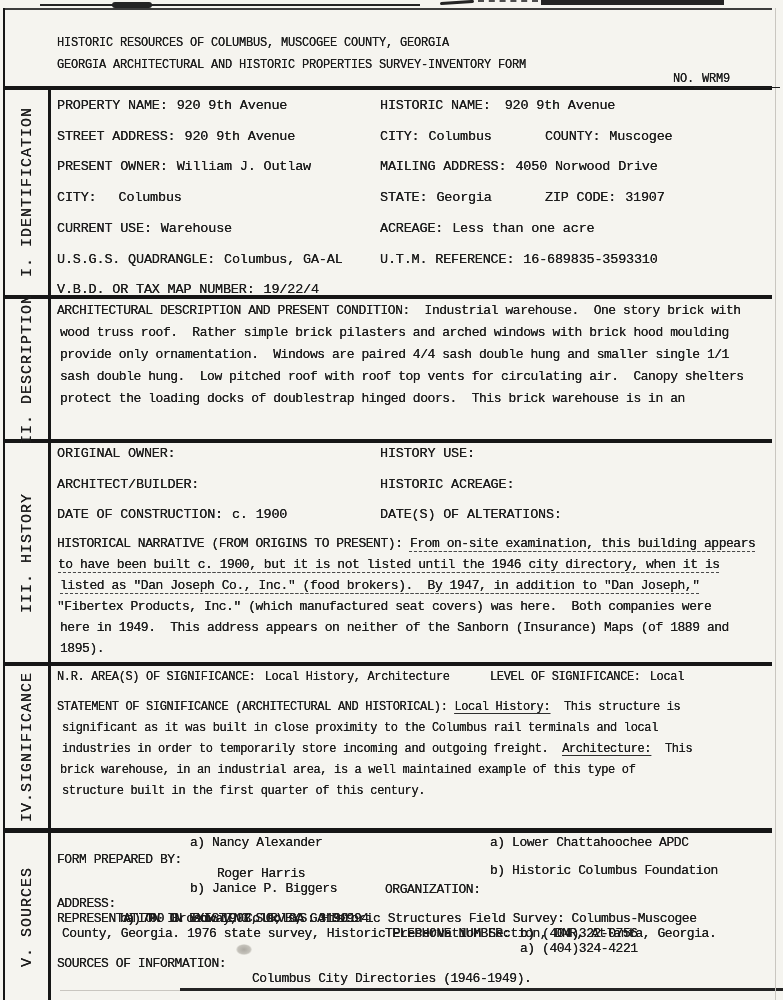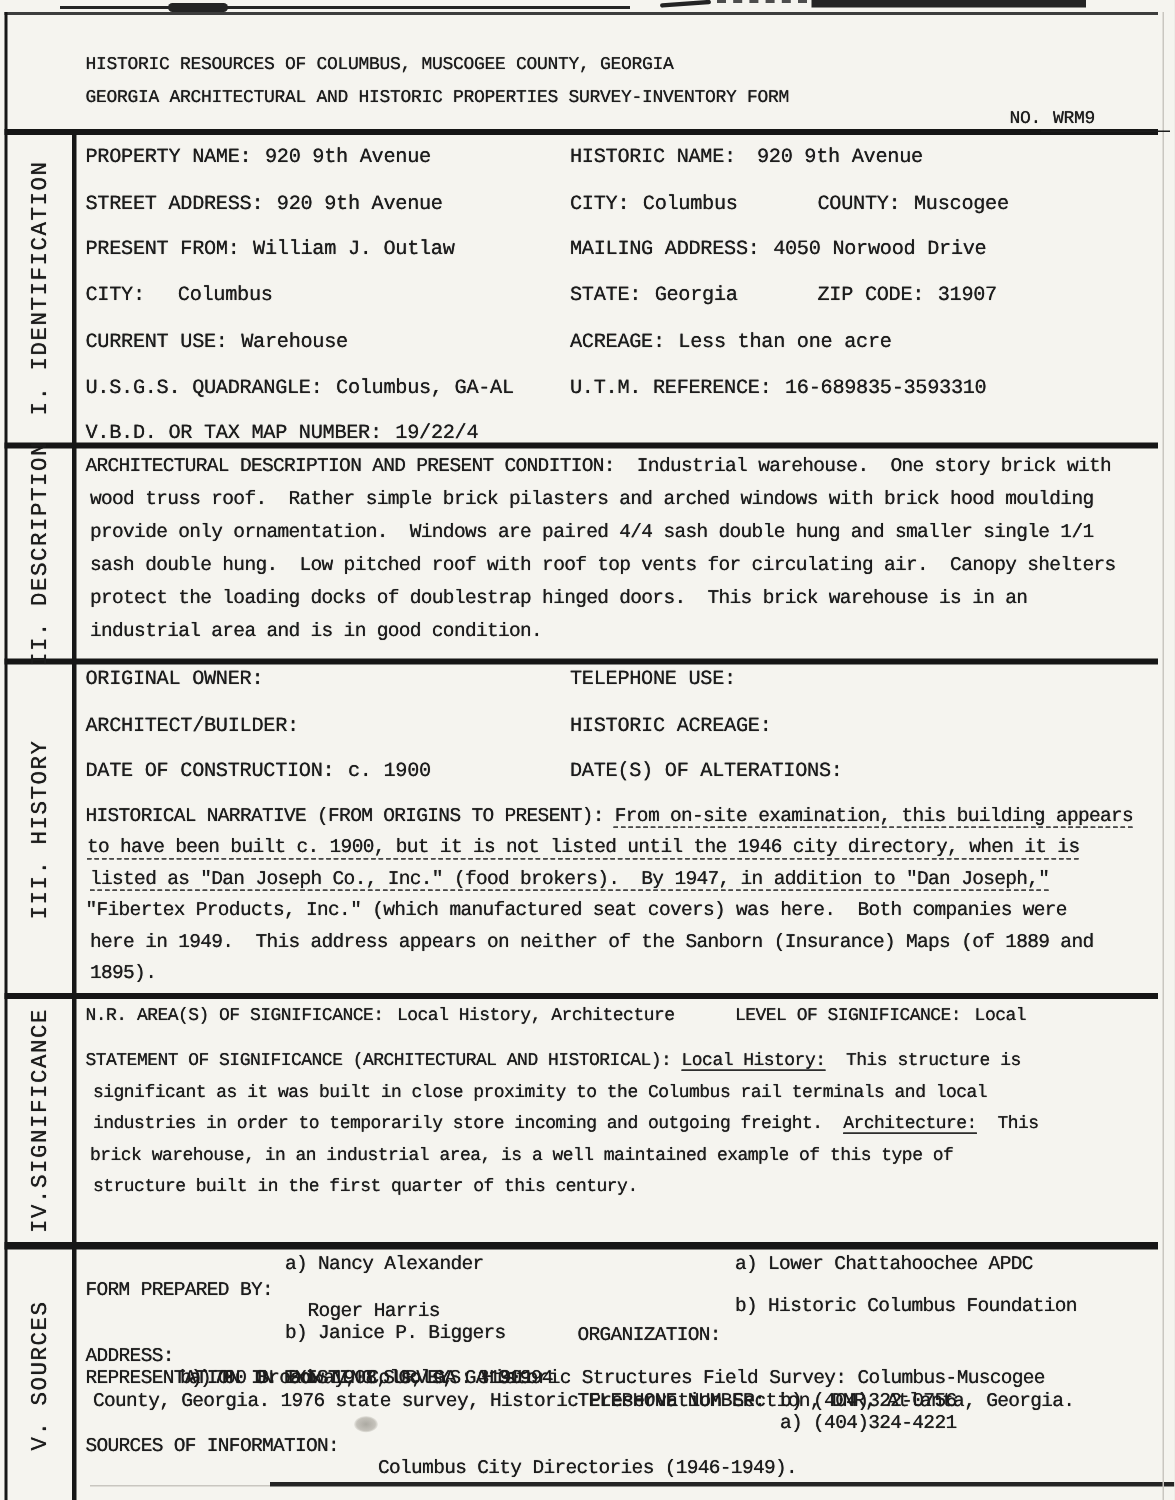--- a/index.html
+++ b/index.html
@@ -57,44 +57,43 @@
   <div class="abs fs-hdr" style="left:57px;top:36px;">HISTORIC RESOURCES OF COLUMBUS, MUSCOGEE COUNTY, GEORGIA</div>
   <div class="abs fs-hdr" style="left:57px;top:58px;">GEORGIA ARCHITECTURAL AND HISTORIC PROPERTIES SURVEY-INVENTORY FORM</div>
   <div class="abs fs-hdr" style="left:645px;top:58px;">
     <span>NO.</span><span class="no-underline-box">WRM9</span>
   </div>
 
   <div class="sidebar-label" style="top:88px;height:207px;">I. IDENTIFICATION</div>
 
   <div class="abs fs-id" style="left:57px;top:98px;"><span>PROPERTY NAME:</span><span class="val">920 9th Avenue</span></div>
   <div class="abs fs-id" style="left:57px;top:129px;"><span>STREET ADDRESS:</span><span class="val">920 9th Avenue</span></div>
-  <div class="abs fs-id" style="left:57px;top:159px;"><span>PRESENT FROM:</span><span class="val">William J. Outlaw</span></div>
+  <div class="abs fs-id" style="left:57px;top:159px;"><span>PRESENT OWNER:</span><span class="val">William J. Outlaw</span></div>
   <div class="abs fs-id" style="left:57px;top:190px;"><span>CITY:</span><span class="val" style="margin-left:22px;">Columbus</span></div>
   <div class="abs fs-id" style="left:57px;top:221px;"><span>CURRENT USE:</span><span class="val">Warehouse</span></div>
   <div class="abs fs-id" style="left:57px;top:252px;"><span>U.S.G.S. QUADRANGLE:</span><span class="val">Columbus, GA-AL</span></div>
   <div class="abs fs-id" style="left:57px;top:282px;"><span>V.B.D. OR TAX MAP NUMBER:</span><span class="val">19/22/4</span></div>
 
   <div class="abs fs-id" style="left:380px;top:98px;"><span>HISTORIC NAME:</span><span class="val" style="margin-left:14px;">920 9th Avenue</span></div>
   <div class="abs fs-id" style="left:380px;top:129px;width:390px;"><span>CITY:</span><span class="val">Columbus</span><span class="abs" style="left:165px;"><span>COUNTY:</span><span class="val">Muscogee</span></span></div>
   <div class="abs fs-id" style="left:380px;top:159px;"><span>MAILING ADDRESS:</span><span class="val">4050 Norwood Drive</span></div>
   <div class="abs fs-id" style="left:380px;top:190px;width:390px;"><span>STATE:</span><span class="val">Georgia</span><span class="abs" style="left:165px;"><span>ZIP CODE:</span><span class="val">31907</span></span></div>
   <div class="abs fs-id" style="left:380px;top:221px;text-align:center;"><span>ACREAGE:</span><span class="val">Less than one acre</span></div>
   <div class="abs fs-id" style="left:380px;top:252px;"><span>U.T.M. REFERENCE:</span><span class="val">16-689835-3593310</span></div>
 
   <div class="sidebar-label" style="top:299px;height:140px;">II. DESCRIPTION</div>
   <div class="abs fs-body" style="left:57px;top:303px;">ARCHITECTURAL DESCRIPTION AND PRESENT CONDITION:  Industrial warehouse.  One story brick with</div>
   <div class="abs fs-body" style="left:60px;top:325px;">wood truss roof.  Rather simple brick pilasters and arched windows with brick hood moulding</div>
   <div class="abs fs-body" style="left:60px;top:347px;">provide only ornamentation.  Windows are paired 4/4 sash double hung and smaller single 1/1</div>
   <div class="abs fs-body" style="left:60px;top:369px;text-align:right;">sash double hung.  Low pitched roof with roof top vents for circulating air.  Canopy shelters</div>
   <div class="abs fs-body" style="left:60px;top:391px;">protect the loading docks of doublestrap hinged doors.  This brick warehouse is in an</div>
-  <div class="abs fs-body" style="left:60px;top:413px;">industrial area and is in good condition.</div>
 
   <div class="sidebar-label" style="top:443px;height:219px;">III. HISTORY</div>
   <div class="abs fs-id" style="left:57px;top:446px;"><span>ORIGINAL OWNER:</span><span class="val"></span></div>
-  <div class="abs fs-id" style="left:380px;top:446px;"><span>TELEPHONE USE:</span><span class="val"></span></div>
+  <div class="abs fs-id" style="left:380px;top:446px;"><span>HISTORY USE:</span><span class="val"></span></div>
   <div class="abs fs-id" style="left:57px;top:477px;"><span>ARCHITECT/BUILDER:</span><span class="val"></span></div>
   <div class="abs fs-id" style="left:380px;top:477px;"><span>HISTORIC ACREAGE:</span><span class="val"></span></div>
   <div class="abs fs-id" style="left:57px;top:507px;"><span>DATE OF CONSTRUCTION:</span><span class="val">c. 1900</span></div>
   <div class="abs fs-id" style="left:380px;top:507px;"><span>DATE(S) OF ALTERATIONS:</span><span class="val"></span></div>
 
   <div class="abs fs-body" style="left:57px;top:536px;"><span>HISTORICAL NARRATIVE (FROM ORIGINS TO PRESENT): </span><span class="ruled">From on-site examination, this building appears</span></div>
   <div class="abs fs-body" style="left:58px;top:557px;"><span class="ruled">to have been built c. 1900, but it is not listed until the 1946 city directory, when it is</span></div>
   <div class="abs fs-body" style="left:60px;top:578px;"><span class="ruled">listed as "Dan Joseph Co., Inc." (food brokers).  By 1947, in addition to "Dan Joseph,"</span></div>
   <div class="abs fs-body" style="left:57px;top:599px;">"Fibertex Products, Inc." (which manufactured seat covers) was here.  Both companies were</div>
   <div class="abs fs-body" style="left:60px;top:620px;">here in 1949.  This address appears on neither of the Sanborn (Insurance) Maps (of 1889 and</div>
@@ -110,21 +109,21 @@
   <div class="abs fs-sig" style="left:62px;top:784px;">structure built in the first quarter of this century.</div>
 
   <div class="sidebar-label" style="top:833px;height:167px;">V. SOURCES</div>
 
   <div class="abs fs-body" style="left:0;top:837px;width:783px;">
     <span class="abs" style="left:57px;">FORM PREPARED BY:</span>
     <span class="abs" style="left:190px;top:-2px;">a) Nancy Alexander</span>
     <span class="abs" style="left:385px;">ORGANIZATION:</span>
     <span class="abs" style="left:490px;top:-2px;">a) Lower Chattahoochee APDC</span>
   </div>
-  <div class="abs fs-body" style="left:0;top:851px;width:674px;">
+  <div class="abs fs-body" style="left:12px;top:851px;width:674px;">
     <span class="abs" style="left:205px;">Roger Harris</span>
   </div>
   <div class="abs fs-body" style="left:0;top:866px;width:783px;">
     <span class="abs" style="left:190px;">b) Janice P. Biggers</span>
     <span class="abs" style="left:490px;top:-3px;">b) Historic Columbus Foundation</span>
   </div>
   <div class="abs fs-body" style="left:0;top:881px;width:783px;">
     <span class="abs" style="left:57px;">ADDRESS:</span>
     <span class="abs" style="left:126px;">a) P. O. Box 1908, Cols, GA 31994</span>
     <span class="abs" style="left:385px;">TELEPHONE NUMBER:</span>

